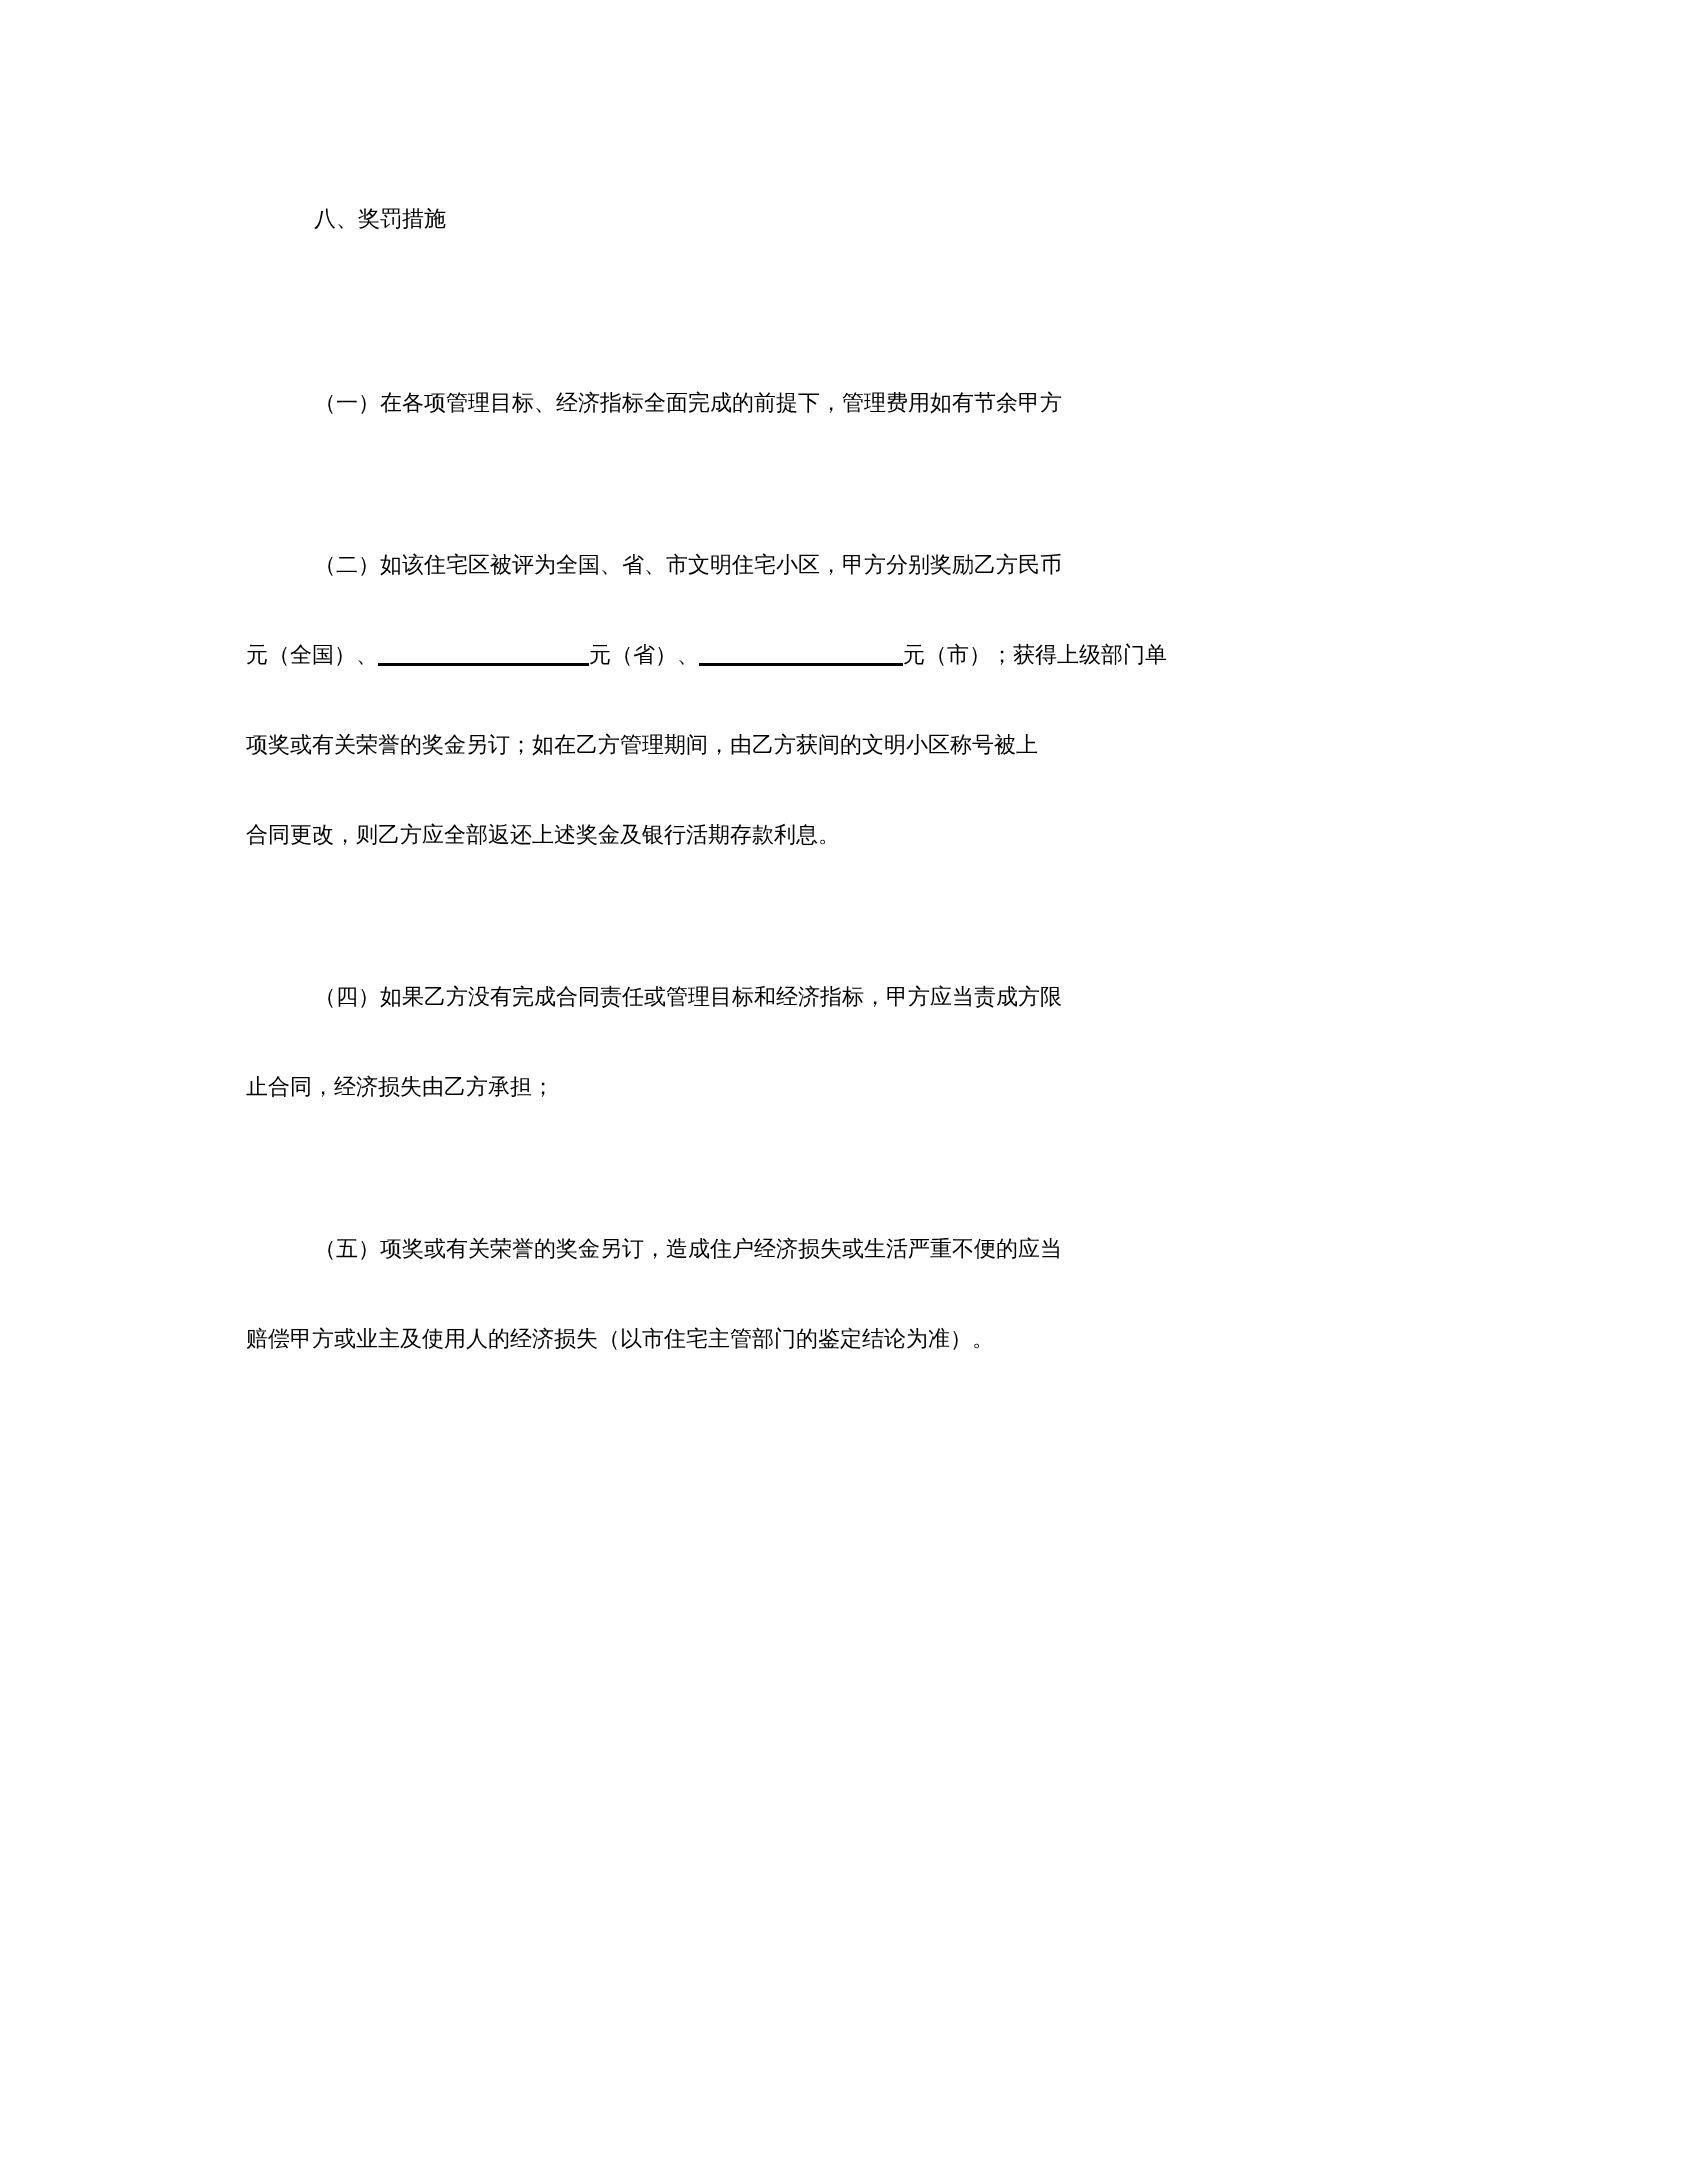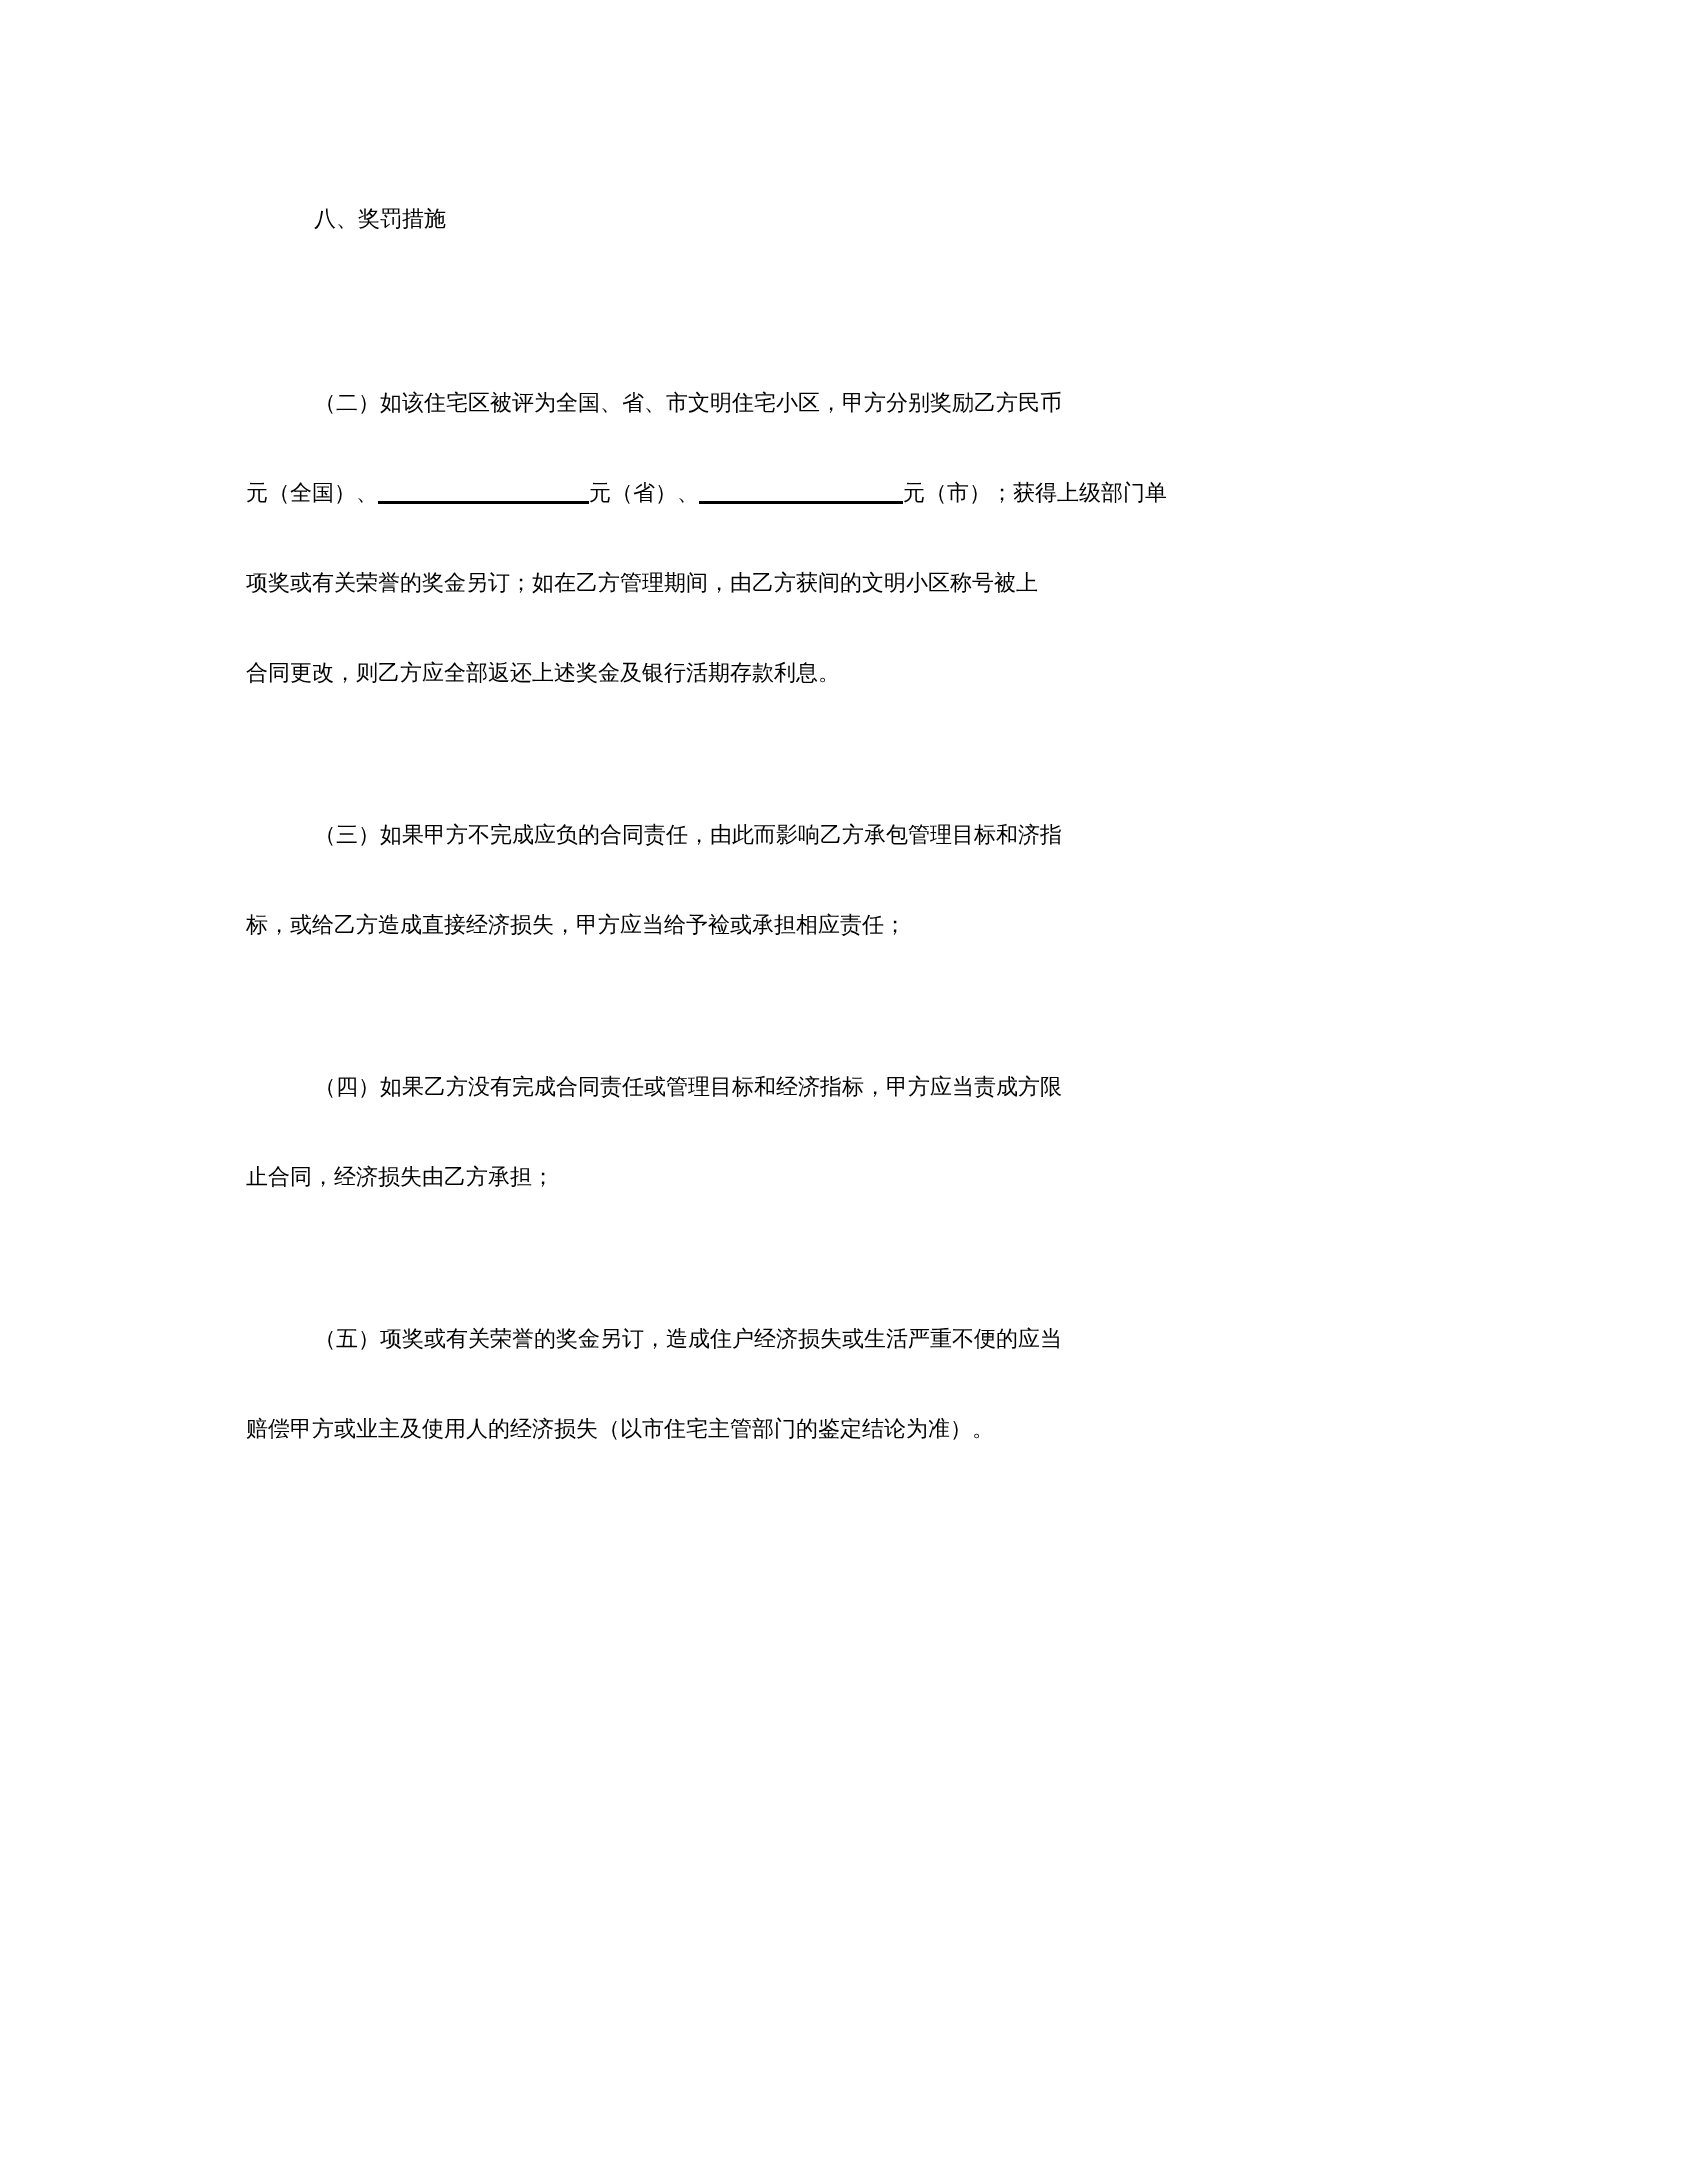--- a/index.html
+++ b/index.html
@@ -46,30 +46,27 @@
   }
 </style>
 </head>
 <body>
 
 <div class="page">
     <div class="para heading">
       <div class="line indent"><span>八、奖罚措施</span></div>
     </div>
     <div class="para">
+      <div class="line indent"><span>（一）在各项管理目标、经济指标全面完成的前提下，管理费用如有节余甲方</span></div>
     </div>
     <div class="para">
       <div class="line indent"><span>（二）如该住宅区被评为全国、省、市文明住宅小区，甲方分别奖励乙方民币</span></div>
       <div class="line"><span>元（全国）、</span><span class="blank" style="width: 211px;"></span><span>元（省）、</span><span class="blank" style="width: 204px;"></span><span>元（市）；获得上级部门单</span></div>
       <div class="line"><span>项奖或有关荣誉的奖金另订；如在乙方管理期间，由乙方获间的文明小区称号被上</span></div>
       <div class="line"><span>合同更改，则乙方应全部返还上述奖金及银行活期存款利息。</span></div>
-    </div>
-    <div class="para">
-      <div class="line indent"><span>（三）如果甲方不完成应负的合同责任，由此而影响乙方承包管理目标和济指</span></div>
-      <div class="line"><span>标，或给乙方造成直接经济损失，甲方应当给予裣或承担相应责任；</span></div>
     </div>
     <div class="para">
       <div class="line indent"><span>（四）如果乙方没有完成合同责任或管理目标和经济指标，甲方应当责成方限</span></div>
       <div class="line"><span>止合同，经济损失由乙方承担；</span></div>
     </div>
     <div class="para">
       <div class="line indent"><span>（五）项奖或有关荣誉的奖金另订，造成住户经济损失或生活严重不便的应当</span></div>
       <div class="line"><span>赔偿甲方或业主及使用人的经济损失（以市住宅主管部门的鉴定结论为准）。</span></div>
     </div>
   </div>

